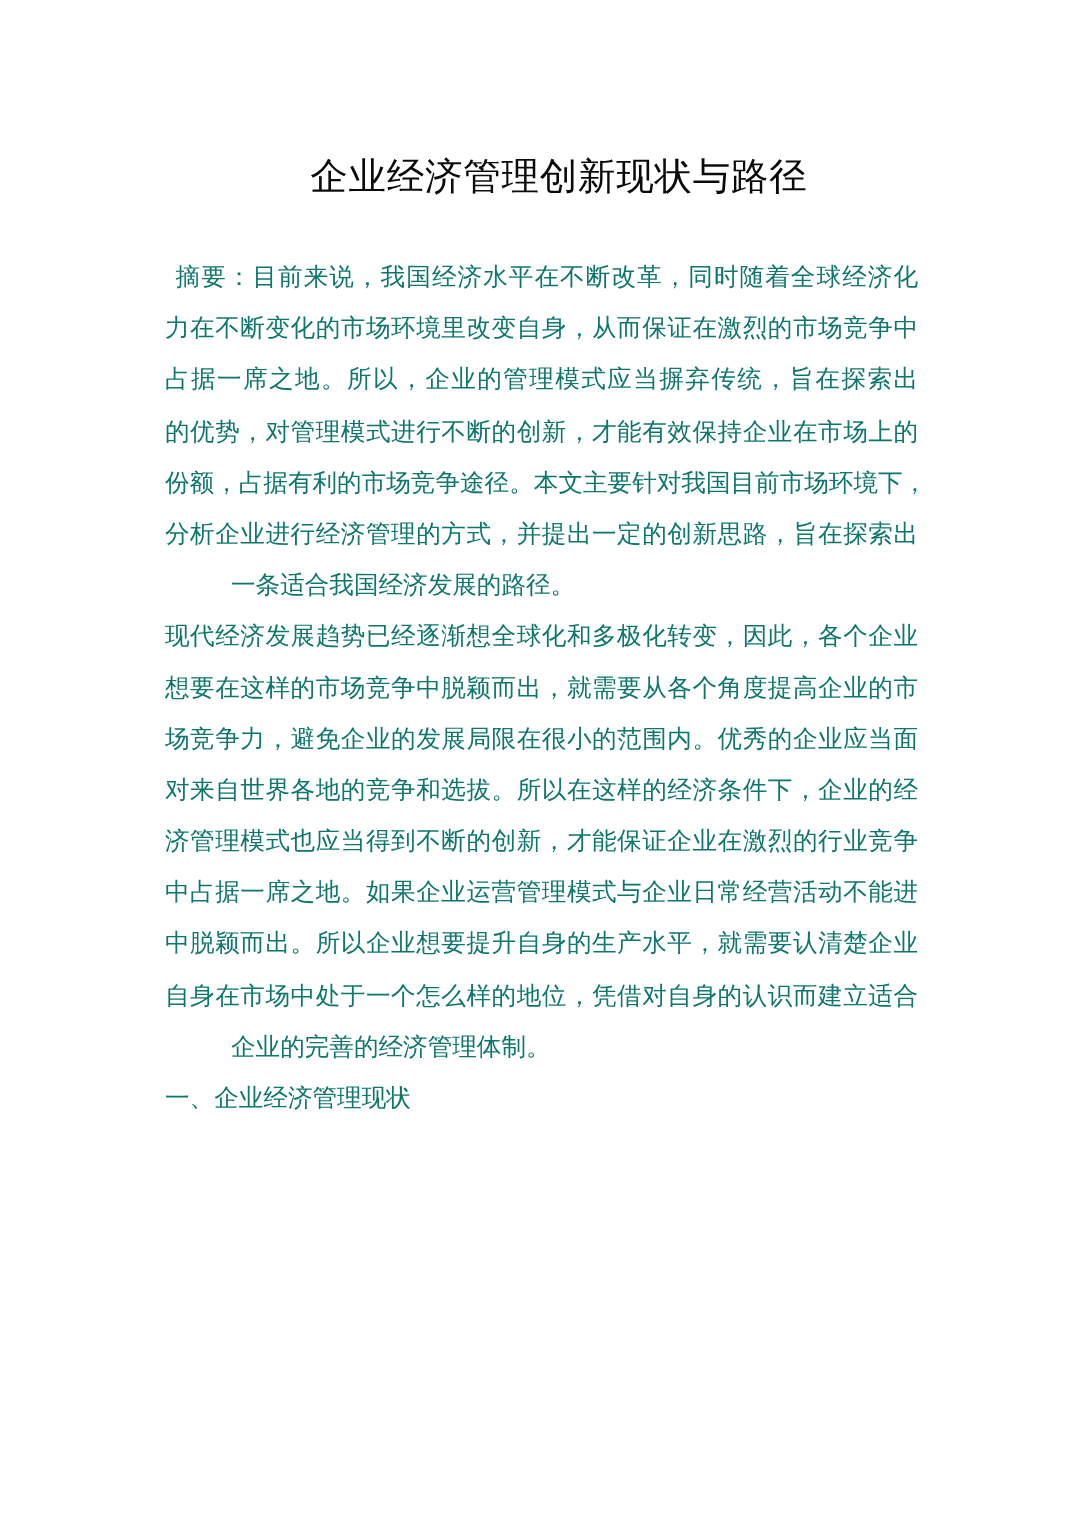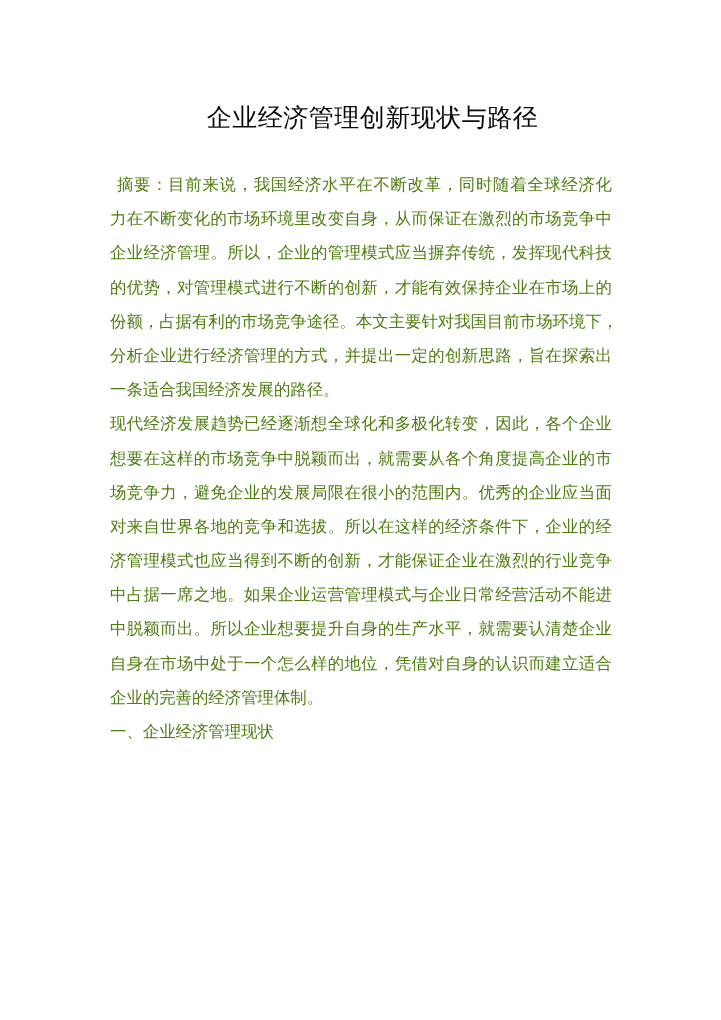--- a/index.html
+++ b/index.html
@@ -43,44 +43,45 @@
     }
     .line {
       display: block;
       height: 34.2px;
       line-height: 34.2px;
       font-size: 16.4px;
       white-space: nowrap;
       overflow: visible;
       text-align: justify;
       text-align-last: justify;
-      color: #4d7c0f;
+      color: #0f766e;
     }
     .line.last {
       text-align-last: left;
+      margin-left: 44px;
     }
     .line.indent {
       padding-left: 7px;
     }
     .line.short {
       text-align-last: left;
     }
   </style>
 </head>
 <body>
 
 <div class="page">
   <h1 class="title">企业经济管理创新现状与路径</h1>
 
   <div class="body-text">
 
     <div>
       <span class="line indent">摘要：目前来说，我国经济水平在不断改革，同时随着全球经济化</span>
       <span class="line">力在不断变化的市场环境里改变自身，从而保证在激烈的市场竞争中</span>
-      <span class="line">企业经济管理。所以，企业的管理模式应当摒弃传统，发挥现代科技</span>
+      <span class="line">占据一席之地。所以，企业的管理模式应当摒弃传统，旨在探索出</span>
       <span class="line">的优势，对管理模式进行不断的创新，才能有效保持企业在市场上的</span>
       <span class="line">份额，占据有利的市场竞争途径。本文主要针对我国目前市场环境下，</span>
       <span class="line">分析企业进行经济管理的方式，并提出一定的创新思路，旨在探索出</span>
       <span class="line last">一条适合我国经济发展的路径。</span>
     </div>
 
 
     <div>
       <span class="line">现代经济发展趋势已经逐渐想全球化和多极化转变，因此，各个企业</span>
       <span class="line">想要在这样的市场竞争中脱颖而出，就需要从各个角度提高企业的市</span>

